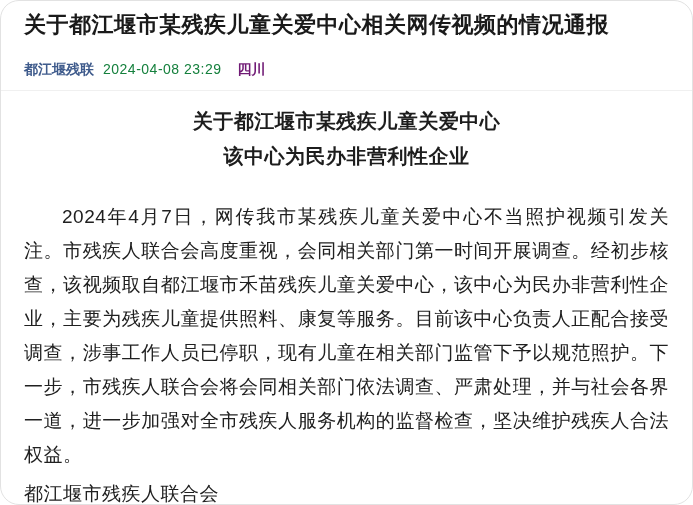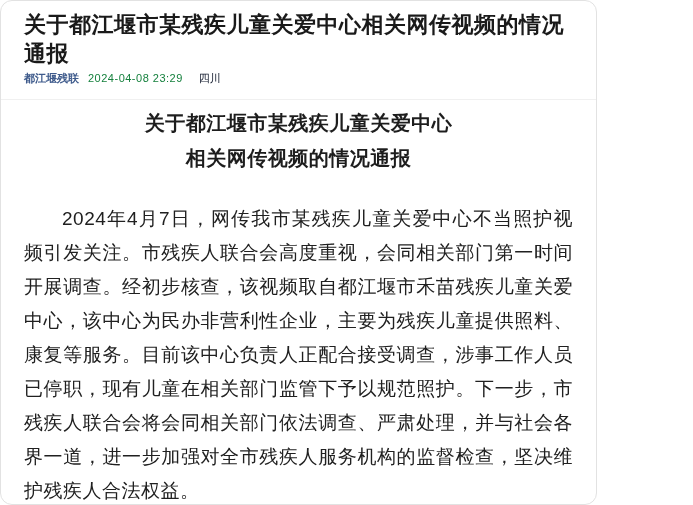--- a/index.html
+++ b/index.html
@@ -3,76 +3,78 @@
 <meta charset="utf-8">
 <style>
   html, body {
     margin: 0;
     padding: 0;
     background: #ffffff;
     font-family: "Liberation Sans", "DejaVu Sans", sans-serif;
   }
   .card {
     position: relative;
-    width: 597px;
+    width: 693px;
     height: 505px;
     box-sizing: border-box;
     background: #ffffff;
     border: 1px solid #e2e2e2;
-    border-radius: 12px;
+    border-radius: 19px;
     overflow: hidden;
     padding: 0 23px;
   }
   .headline {
     margin: 0;
     padding-top: 9px;
     font-size: 22px;
     line-height: 29px;
     font-weight: 700;
     color: #1a1a1a;
     letter-spacing: 0.5px;
   }
   .byline {
     display: flex;
     align-items: baseline;
-    font-size: 11px;
+    margin-top: 20px;
+    font-size: 14px;
     line-height: 20px;
     text-align: center;
   }
   .author {
     color: #3f5b8c;
     font-weight: 700;
     text-decoration: none;
     cursor: pointer;
   }
   .timestamp {
     color: #15803d;
     margin-left: 9px;
     letter-spacing: 0.5px;
   }
   .location {
-    color: #0f172a;
+    color: #701a75;
     margin-left: 16px;
+    font-weight: bold;
   }
   .divider {
     height: 1px;
     background: #f0f0f0;
     margin: 11px -23px 0 -23px;
   }
   .notice-title {
     margin: 0;
     text-align: center;
     font-size: 20px;
     font-weight: 700;
     color: #1d1d1d;
     line-height: 35px;
     letter-spacing: 0.5px;
   }
   .notice-title.first {
-    margin-top: 6px;
+    margin-top: 13px;
   }
   .notice-body {
     margin: 26px 0 9px 0;
     font-size: 19px;
     line-height: 34px;
     color: #202020;
     text-align: justify;
     text-indent: 2em;
     letter-spacing: 0.5px;
   }
@@ -94,19 +96,19 @@
 
   <div class="byline">
     <a class="author">都江堰残联</a>
     <span class="timestamp">2024-04-08 23:29</span>
     <span class="location">四川</span>
   </div>
 
   <div class="divider"></div>
 
   <h2 class="notice-title first">关于都江堰市某残疾儿童关爱中心</h2>
-  <h2 class="notice-title">相关网传视频的情况通报</h2>
+  <h2 class="notice-title">该中心为民办非营利性企业</h2>
 
   <p class="notice-body">2024年4月7日，网传我市某残疾儿童关爱中心不当照护视频引发关注。市残疾人联合会高度重视，会同相关部门第一时间开展调查。经初步核查，该视频取自都江堰市禾苗残疾儿童关爱中心，该中心为民办非营利性企业，主要为残疾儿童提供照料、康复等服务。目前该中心负责人正配合接受调查，涉事工作人员已停职，现有儿童在相关部门监管下予以规范照护。下一步，市残疾人联合会将会同相关部门依法调查、严肃处理，并与社会各界一道，进一步加强对全市残疾人服务机构的监督检查，坚决维护残疾人合法权益。</p>
 
   <div class="signature">都江堰市残疾人联合会</div>
 
 </div>
 
 </body></html>

